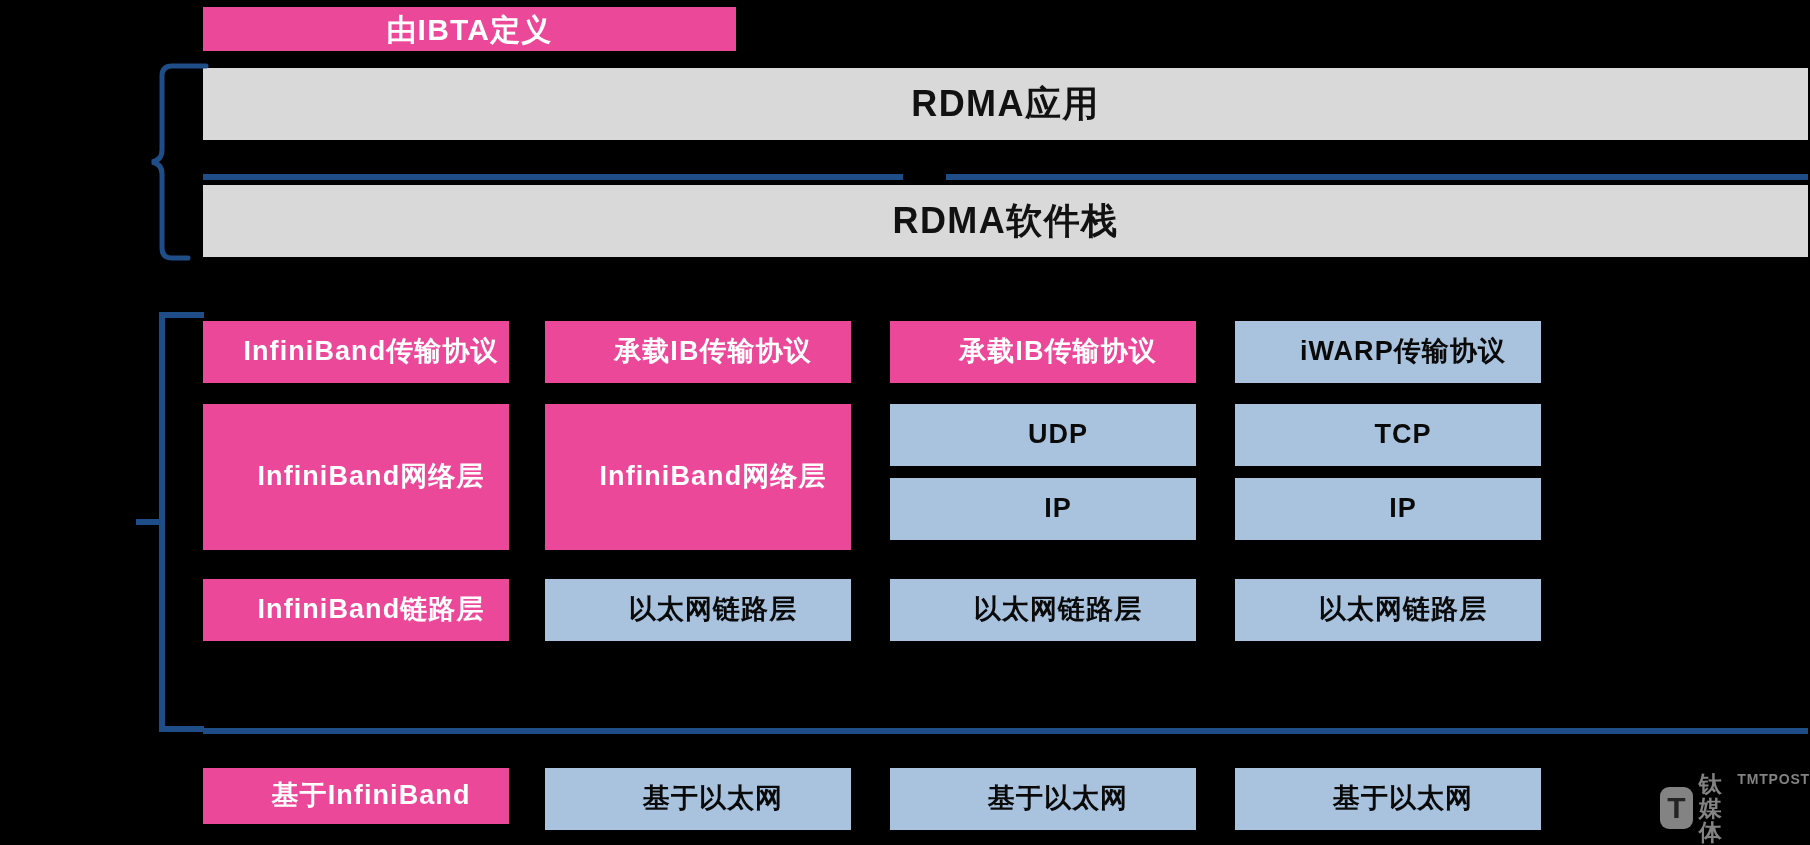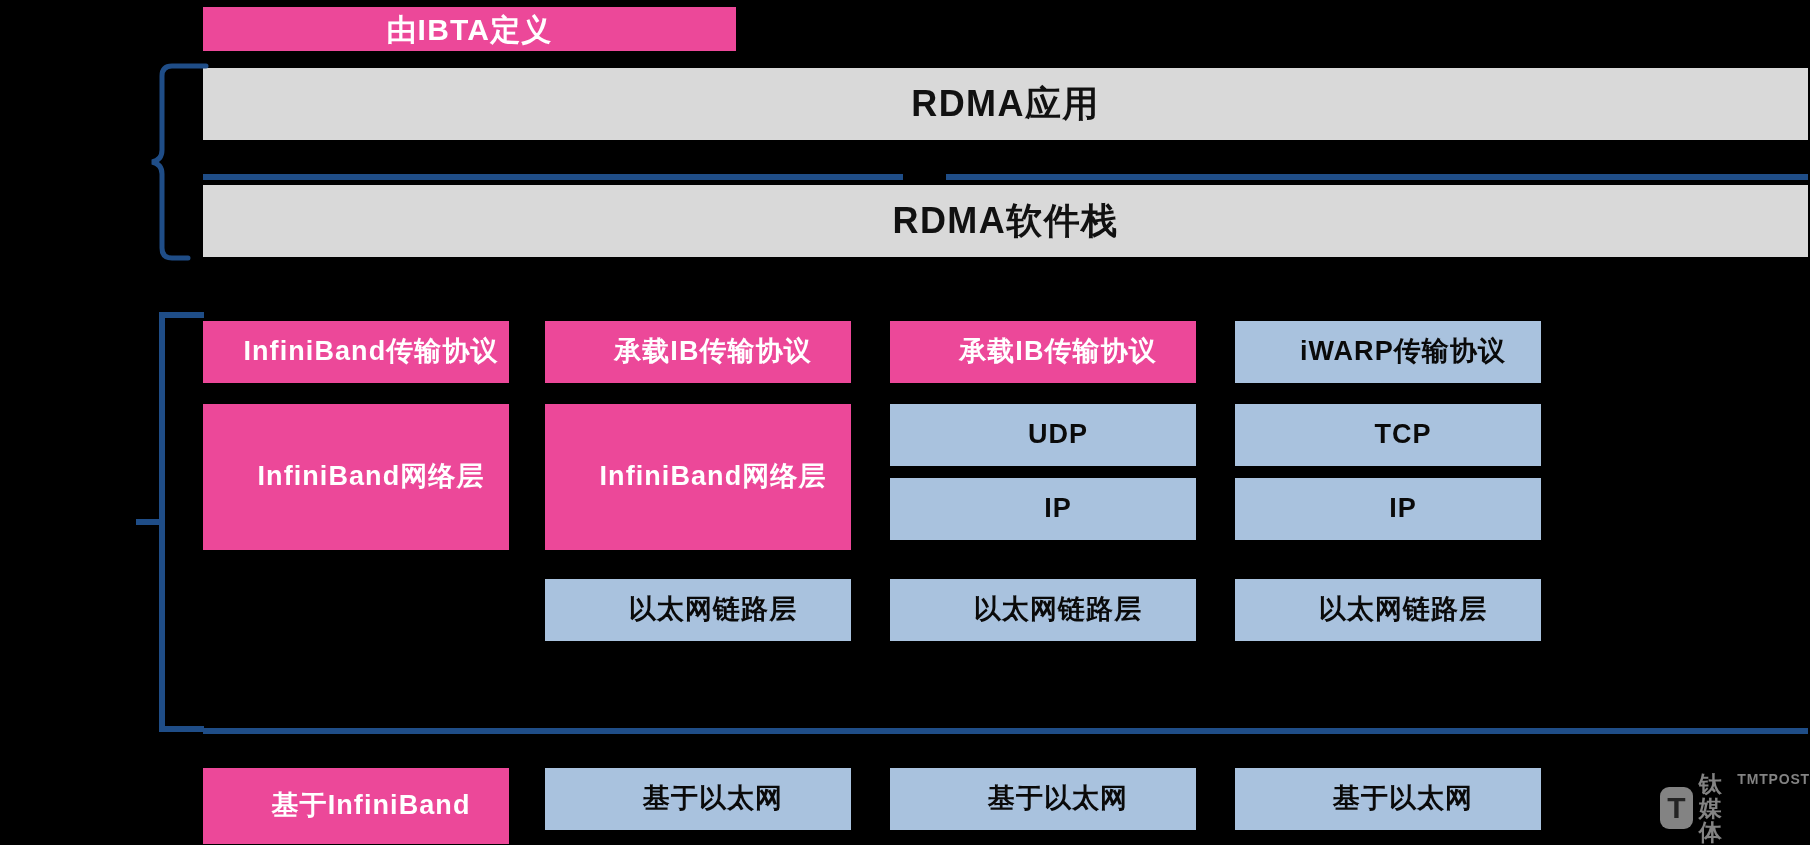--- a/index.html
+++ b/index.html
@@ -155,22 +155,25 @@
   </div>
 
   <div class="box box-dark cell" style="left:203px; top:321px; width:306px; height:62px;">
     <span>InfiniBand传输协议</span>
   </div>
 
   <div class="box box-dark cell" style="left:203px; top:404px; width:306px; height:146px;">
     <span>InfiniBand网络层</span>
   </div>
 
-
-  <div class="box box-dark cell" style="left:203px; top:768px; width:306px; height:76px;">
+  <div class="box box-dark cell" style="left:203px; top:579px; width:306px; height:62px;">
+    <span>InfiniBand链路层</span>
+  </div>
+
+  <div class="box box-dark cell" style="left:203px; top:768px; width:306px; height:56px;">
     <span>基于InfiniBand</span>
   </div>
 
   <div class="box box-dark cell" style="left:545px; top:321px; width:306px; height:62px;">
     <span>承载IB传输协议</span>
   </div>
 
   <div class="box box-dark cell" style="left:545px; top:404px; width:306px; height:146px;">
     <span>InfiniBand网络层</span>
   </div>

